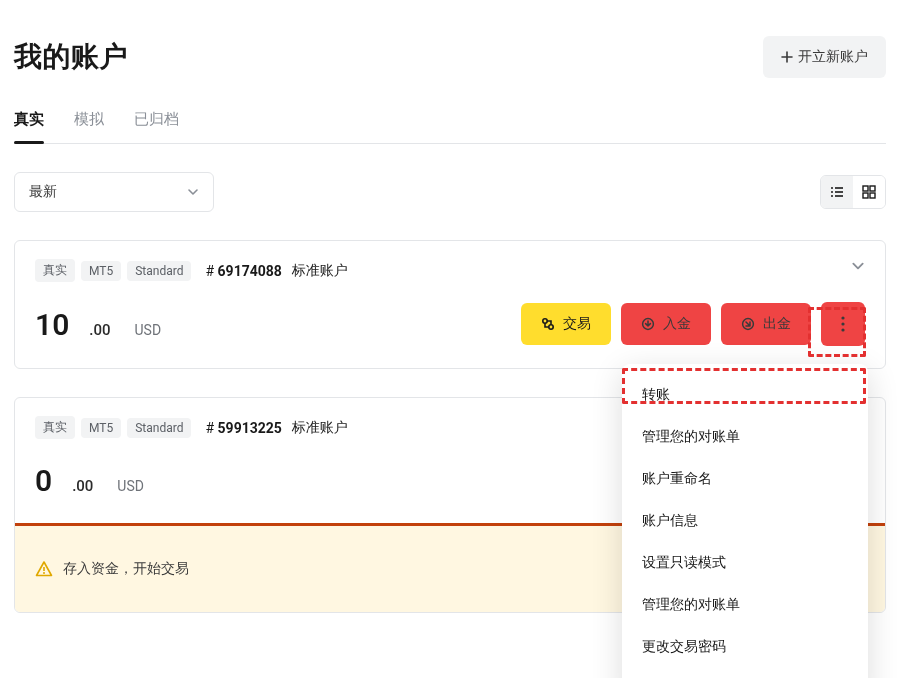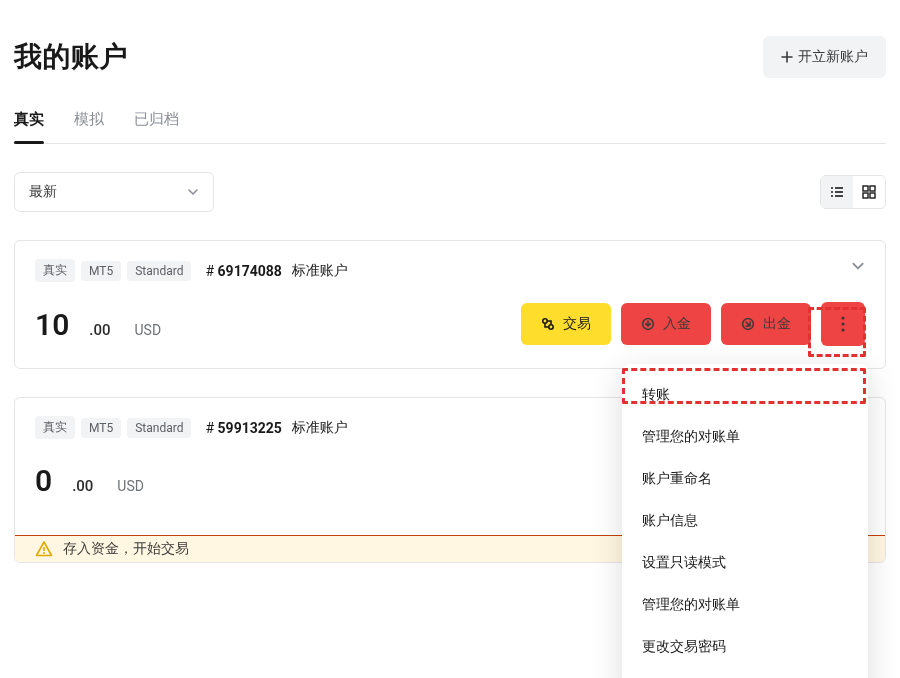--- a/index.html
+++ b/index.html
@@ -169,28 +169,27 @@
   .btn-primary { background: #FFDD2D; color: #191919; }
   .btn-secondary { background: #ef4444; color: #3a3a3a; }
   .btn-icon-only {
     width: 44px;
     height: 44px;
     padding: 0;
     justify-content: center;
   }
   .alert {
     background: #FFF7E1;
-    border-top: 1px solid #c2410c;
-    padding: 4px 20px;
+    border-top: 3px solid #c2410c;
+    padding: 34px 20px;
     display: flex;
     align-items: center;
     gap: 10px;
     font-size: 14px;
     color: #3a3a3a;
-    margin-top: 12px;
   }
   .dropdown-menu {
     position: absolute;
     left: 622px;
     top: 364px;
     width: 246px;
     background: #fff;
     box-shadow: 0 8px 32px rgba(0,0,0,0.14);
     border-radius: 8px;
     padding: 10px 0;

